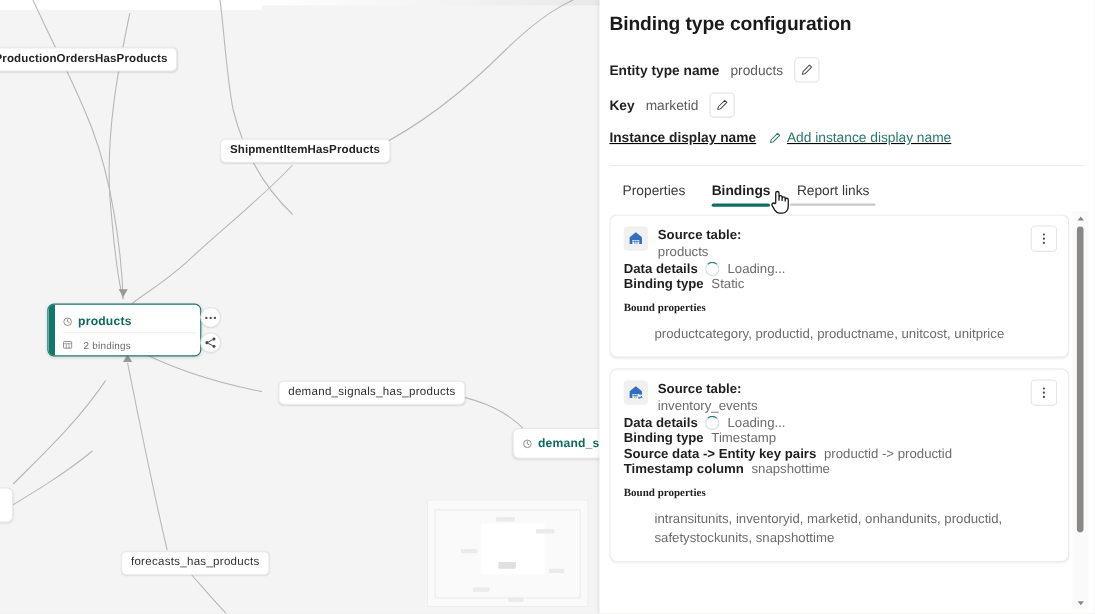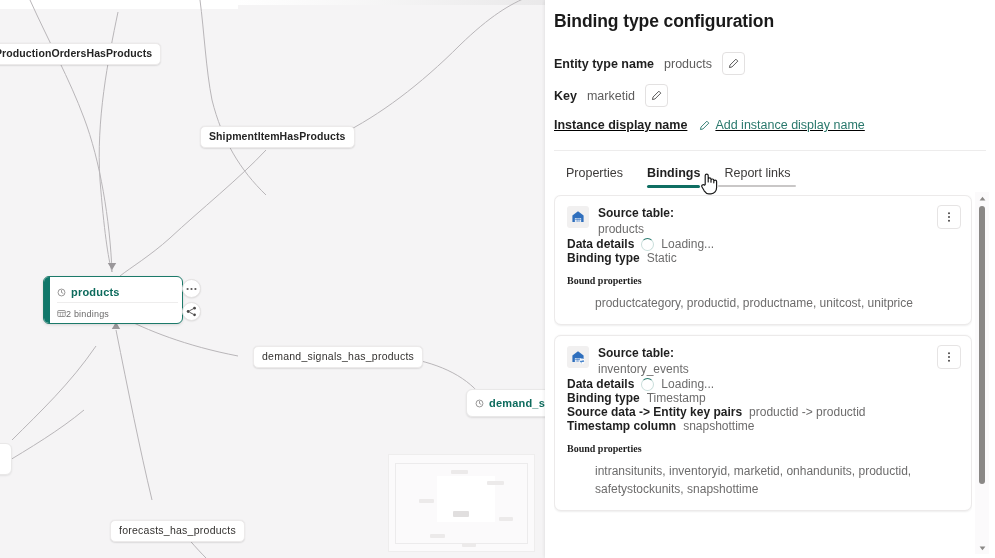--- a/index.html
+++ b/index.html
@@ -56,21 +56,21 @@
   .node-products .accent{
     position:absolute;left:0;top:0;width:6px;height:100%;
     background:#10776a;
   }
   .node-row1{
     position:absolute;left:13px;top:6px;right:4px;height:18px;
     display:flex;align-items:center;gap:5px;
   }
   .node-row2{
     position:absolute;left:13px;top:25px;right:4px;height:17px;
-    display:flex;align-items:center;gap:0;
+    display:flex;align-items:center;gap:10px;
     border-top:1px solid #eeeded;padding-top:2px;
   }
   .node-title{font-size:11px;font-weight:700;color:#0d6b5d;letter-spacing:.2px;}
   .node-sub{font-size:9px;color:#6b6a6a;letter-spacing:.2px;}
   .mini-ico{width:9px;height:9px;flex:0 0 auto;display:block;}
 
   .node-btn{
     position:absolute;width:17px;height:17px;border-radius:50%;
     background:#ffffff;border:1px solid #e4e2e2;
     box-shadow:0 .5px 1.5px rgba(0,0,0,.10);
@@ -236,21 +236,21 @@
 
     <div class="edge-label" style="left:-14px;top:43px;">
       <span>ProductionOrdersHasProducts</span>
     </div>
     <div class="edge-label plain" style="left:253px;top:346px;">
       <span>demand_signals_has_products</span>
     </div>
     <div class="edge-label" style="left:200px;top:126px;">
       <span>ShipmentItemHasProducts</span>
     </div>
-    <div class="edge-label plain" style="left:110px;top:520px;">
+    <div class="edge-label plain" style="left:110px;top:501px;">
       <span>forecasts_has_products</span>
     </div>
 
     <div class="node-clip-left"></div>
 
     <div class="node-products">
       <div class="accent"></div>
       <div class="node-row1">
         <svg class="mini-ico" viewBox="0 0 12 12">
           <circle cx="6" cy="6" r="4.6" fill="none" stroke="#7a7878" stroke-width="1"></circle>

